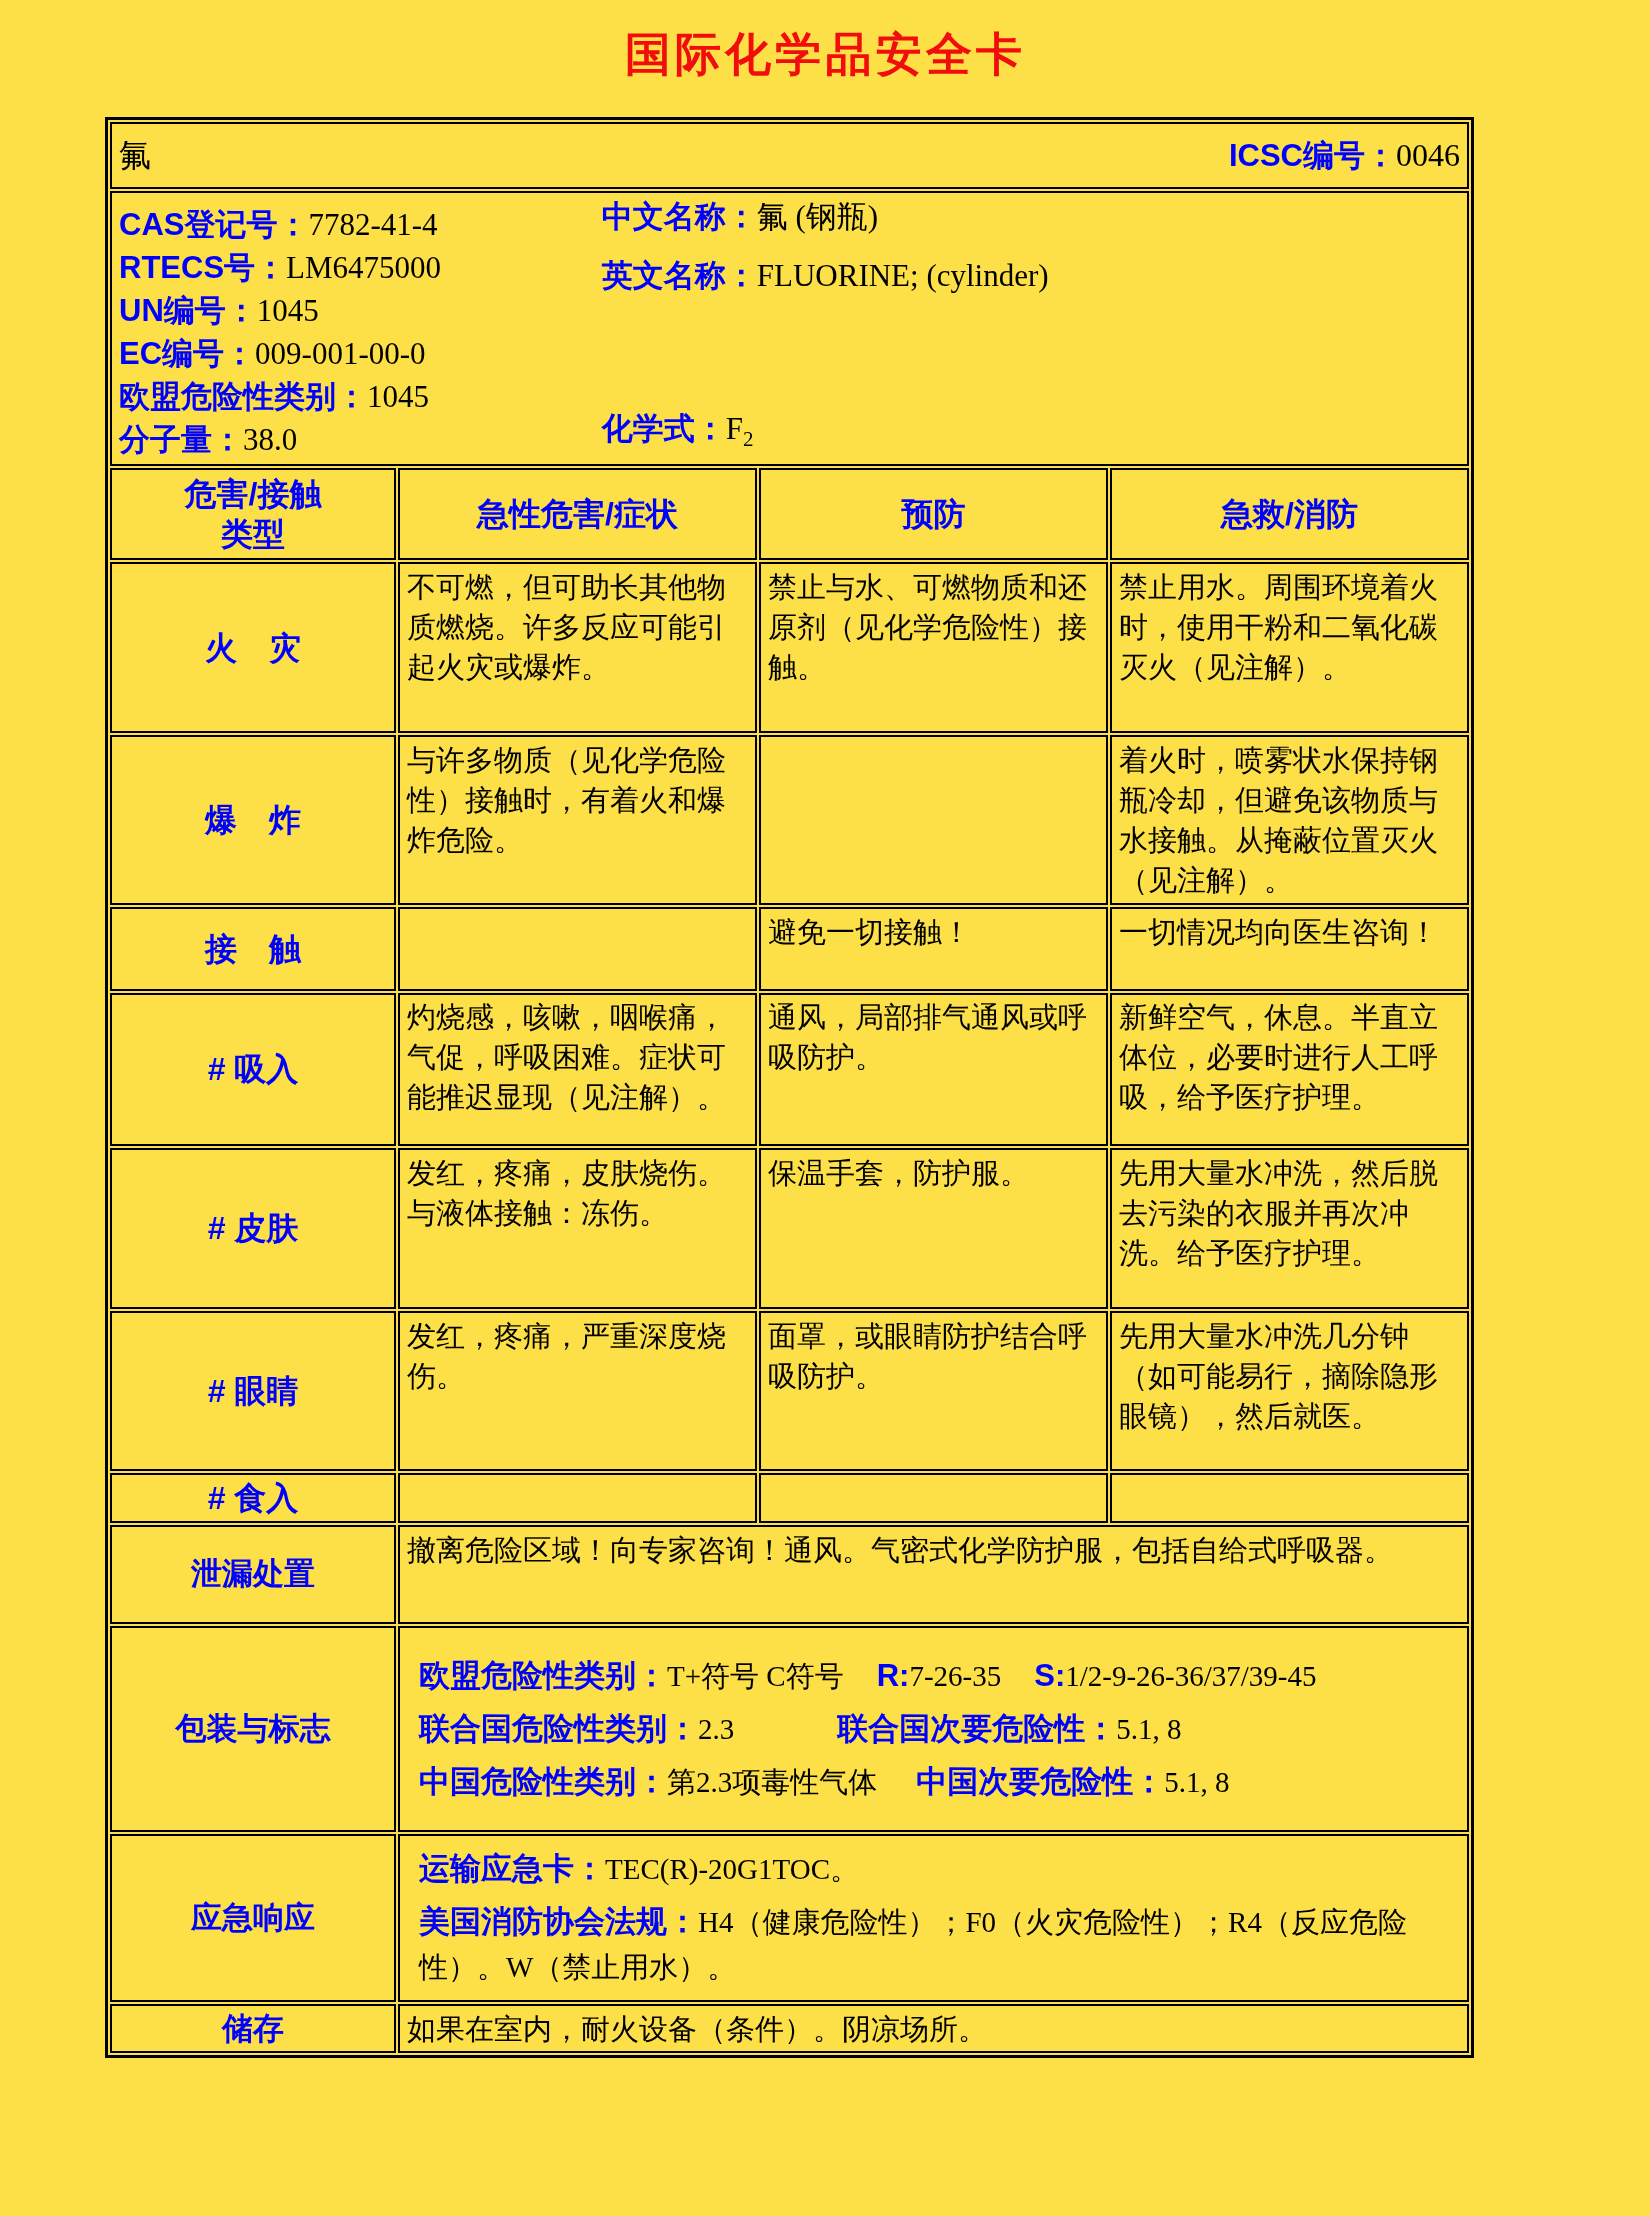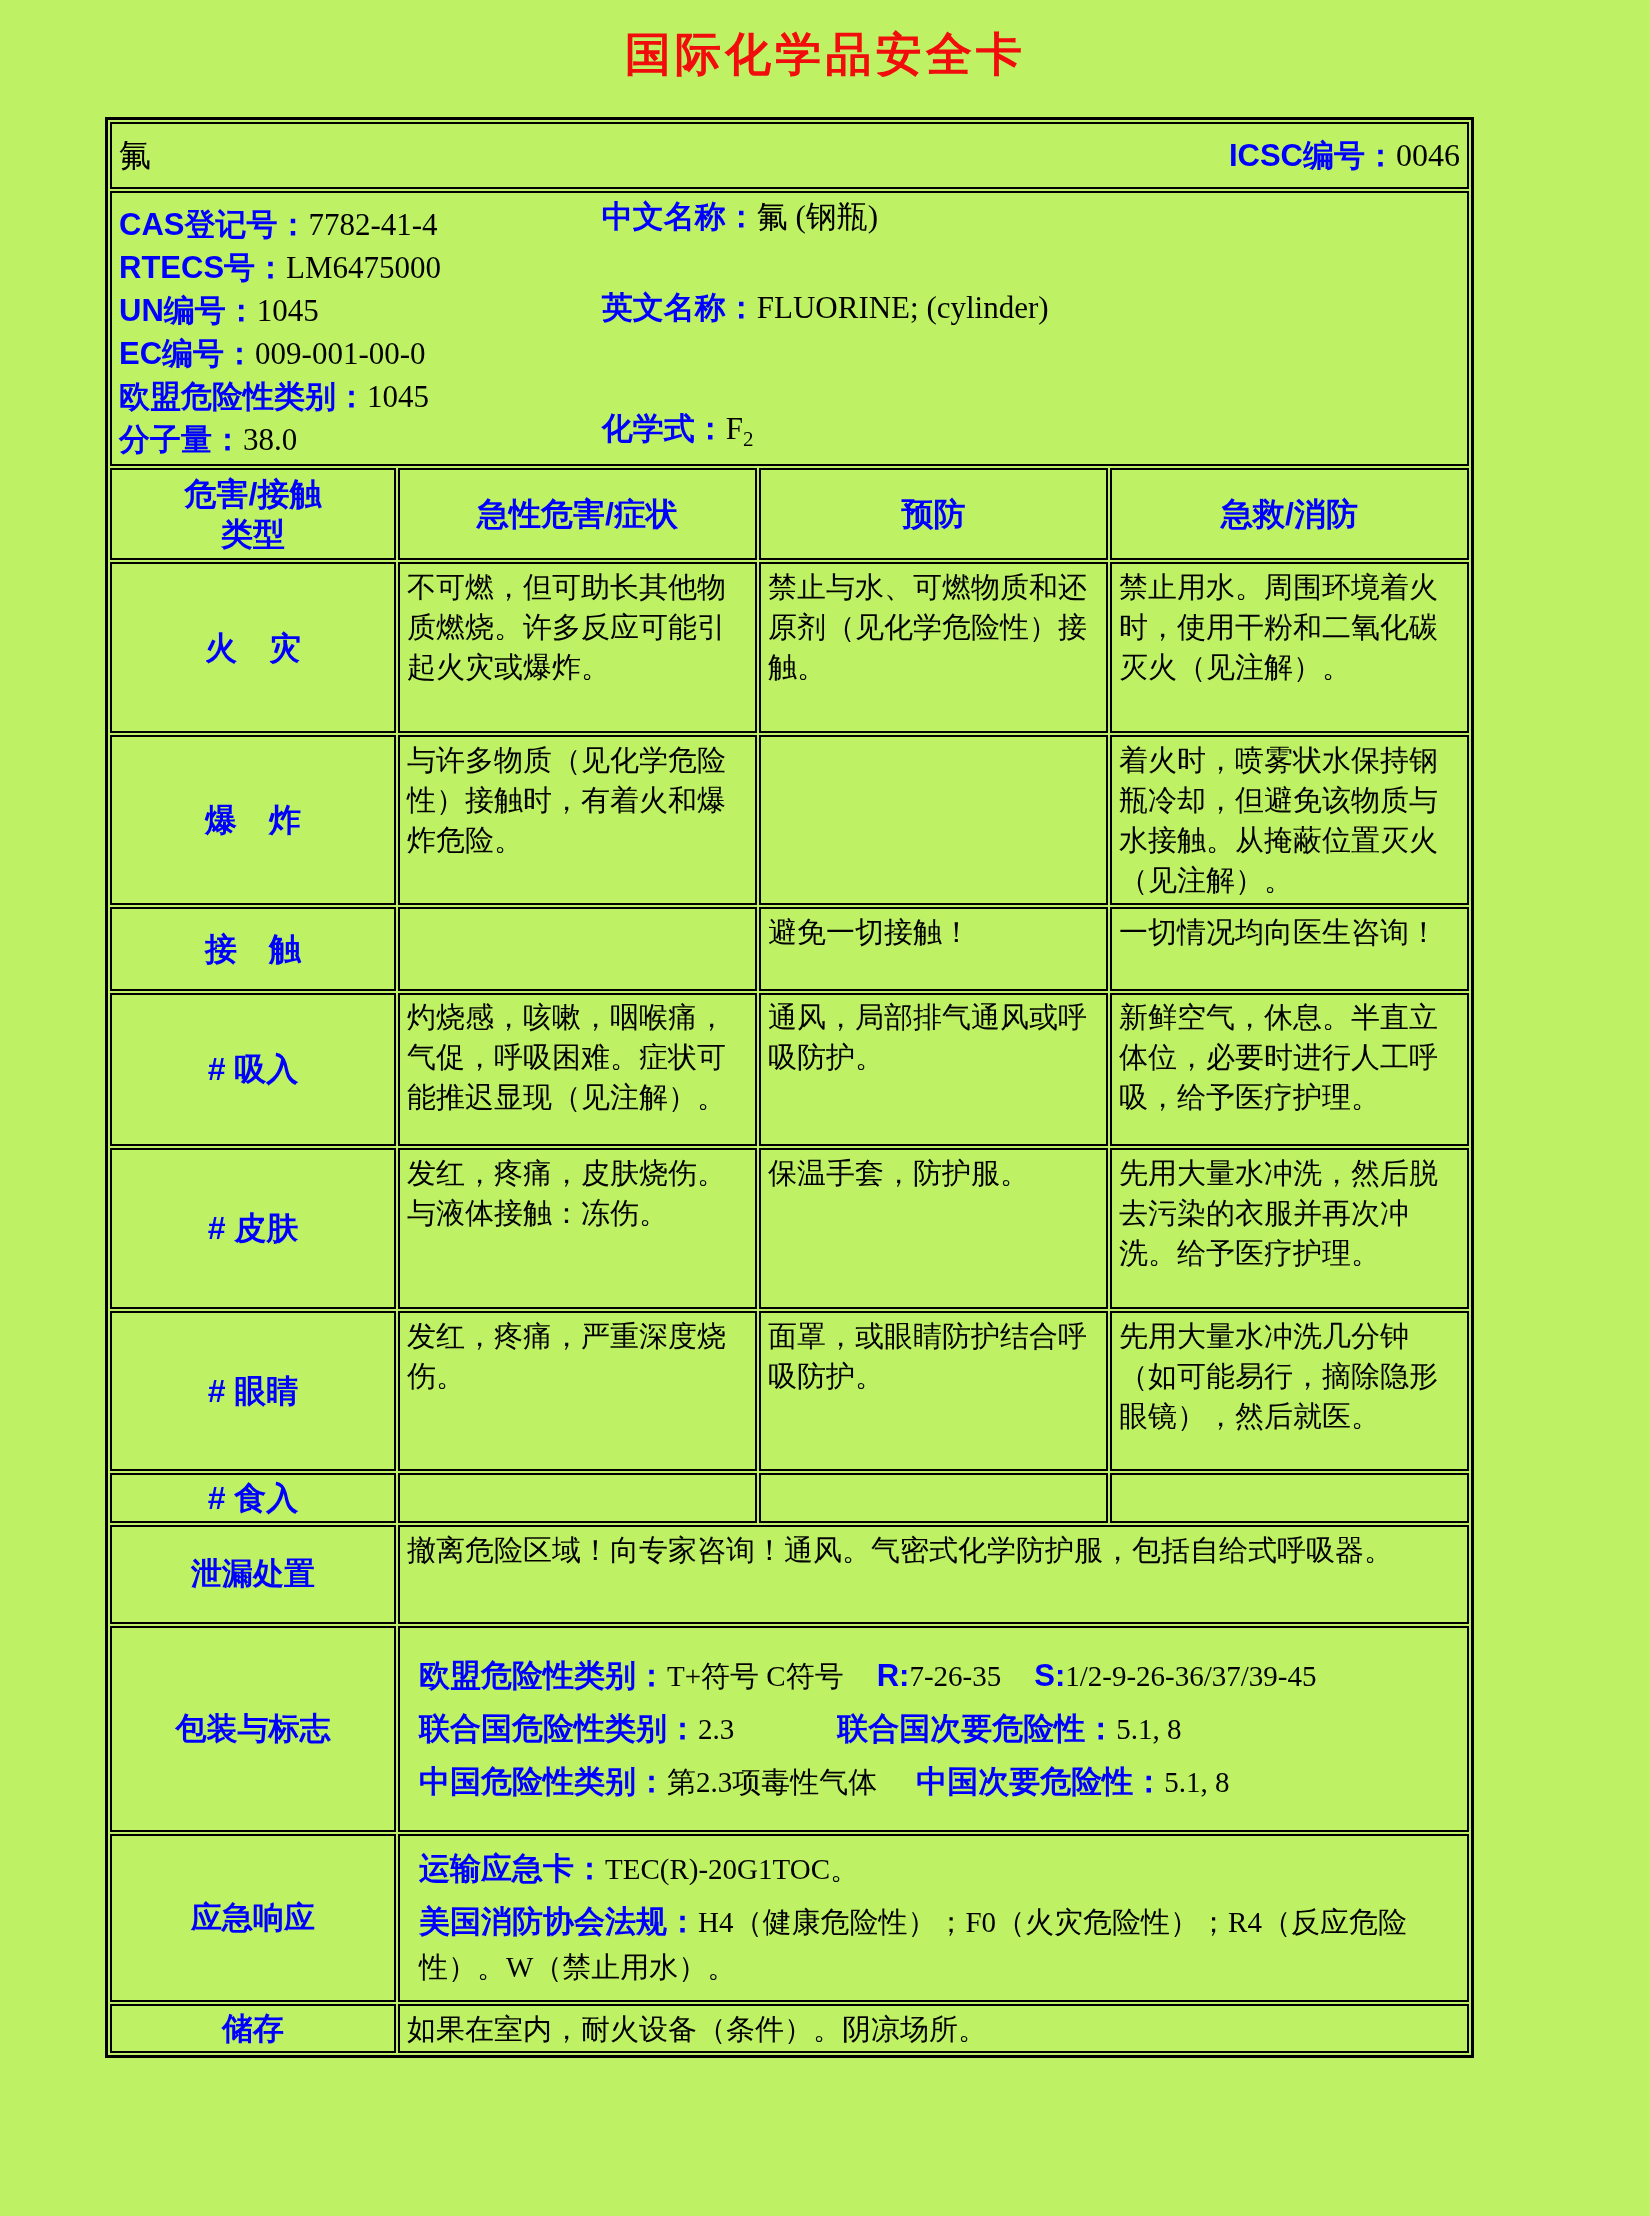--- a/index.html
+++ b/index.html
@@ -1,16 +1,16 @@
 <!DOCTYPE html>
 <html style="font-size:11px"><head>
 <meta charset="utf-8">
 <style>
   html,body{margin:0;padding:0;background:#ffffff;}
-  .page{position:relative;width:1651px;height:2216px;background:#bef264;overflow:hidden;}
+  .page{position:relative;width:1651px;height:2216px;background:#fde047;overflow:hidden;}
   .title{margin:0;padding-top:24px;text-align:center;color:#f20d0d;
          font-family:"Liberation Sans","DejaVu Sans",sans-serif;
          font-weight:bold;font-size:46px;letter-spacing:4.2px;}
   table.card{margin:31px 0 0 105px;width:1353px;table-layout:fixed;
              border:3.5px solid #000;border-collapse:separate;border-spacing:2.1px;}
   td{border:2.1px solid #000;vertical-align:top;padding:2.8px 7px;
      font-family:"Liberation Serif","DejaVu Serif",serif;
      font-size:29px;line-height:40px;color:#000;word-break:break-word;}
   
   .bl{color:#0000ff;font-family:"Liberation Sans","DejaVu Sans",sans-serif;font-weight:bold;}
@@ -20,21 +20,21 @@
   .name-row{display:flex;justify-content:space-between;align-items:center;font-size:32px;}
   .name-row .icsc .bl{font-size:31px;}
   .name-row .icsc .bk{font-size:32px;}
   
   tr.rh-id td{height:259px;}
   .identity{display:flex;width:100%;height:100%;}
   .id-left{width:36%;display:flex;flex-direction:column;margin-top:8px;}
   .id-right{flex:1;display:flex;flex-direction:column;}
   .id-line{line-height:43px;font-size:31px;white-space:nowrap;}
   .id-line .bl{font-size:31px;}
-  .id-right .id-line.cn{margin-bottom:48px;}
+  .id-right .id-line.cn{margin-bottom:16px;}
   .id-line.formula{margin-top:auto;}
   .id-line sub{font-size:21px;}
   
   tr.rh-head td{height:82px;vertical-align:middle;text-align:center;}
   .hdr{color:#0000ff;font-family:"Liberation Sans","DejaVu Sans",sans-serif;
        font-weight:bold;font-size:32px;line-height:40px;}
   
   .tlabel{vertical-align:middle;text-align:center;color:#0000ff;
           font-family:"Liberation Sans","DejaVu Sans",sans-serif;
           font-weight:bold;font-size:32px;}

